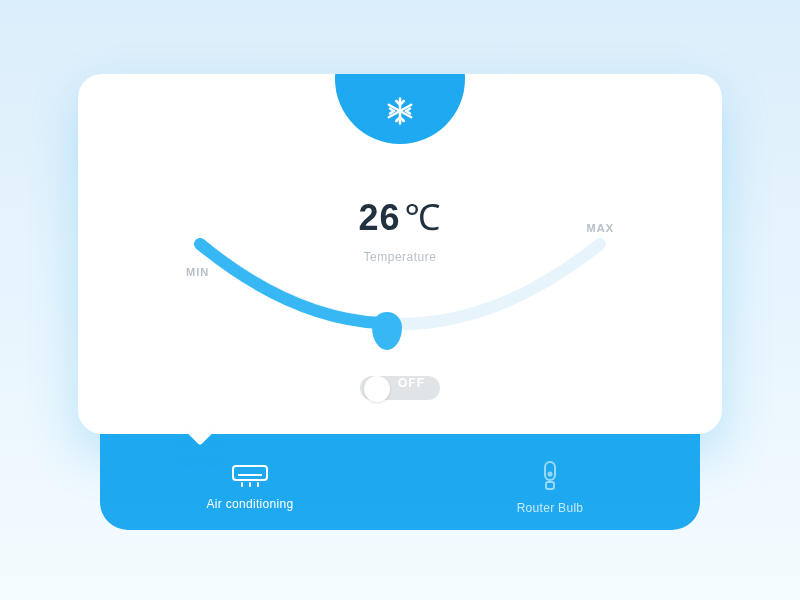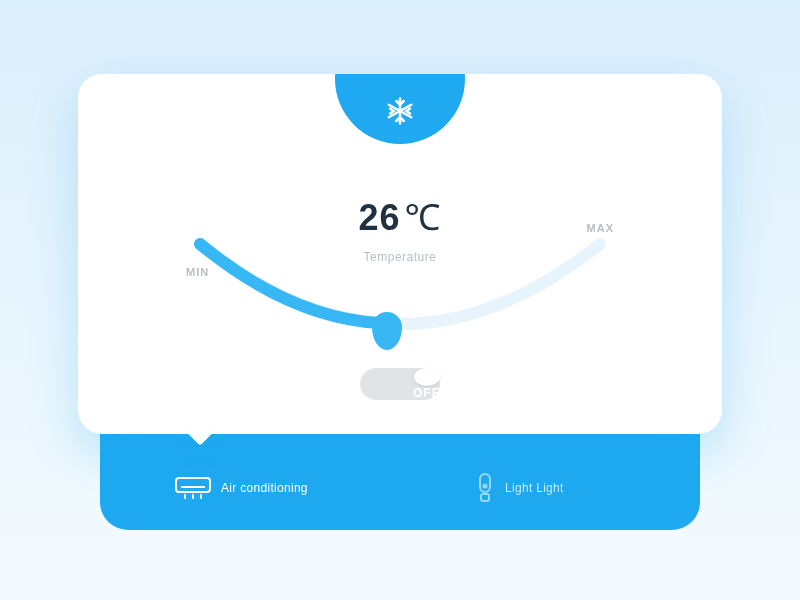--- a/index.html
+++ b/index.html
@@ -103,27 +103,26 @@
     border-radius: 50%;
     background: #37b8f4;
   }
 
   .toggle {
     position: absolute;
     left: 50%;
     bottom: 34px;
     transform: translateX(-50%);
     width: 80px;
-    height: 32px;
+    height: 24px;
     background: #e1e4e7;
     border-radius: 20px;
     display: flex;
-    align-items: flex-end;
+    align-items: flex-start;
     cursor: pointer;
-    flex-direction: column;
   }
   .toggle .knob {
     width: 26px; height: 26px;
     border-radius: 50%;
     background: #ffffff;
     margin-left: 4px;
     box-shadow: 0 1px 3px rgba(0,0,0,0.12);
   }
   .toggle .state {
     margin-left: 8px;
@@ -149,21 +148,21 @@
     left: 100px;
     top: 446px;
     width: 600px;
     height: 84px;
     display: flex;
     justify-content: space-around;
     align-items: center;
   }
   .tab {
     display: flex;
-    flex-direction: row;
+    flex-direction: column;
     align-items: center;
     gap: 10px;
     cursor: pointer;
     width: 150px;
   }
   .tab .lbl {
     font-size: 12px;
     color: #ffffff;
     letter-spacing: 0.3px;
   }
@@ -233,17 +232,17 @@
   </div>
 
   <div class="tab inactive">
     <span class="ico">
       <svg width="20" height="30" viewBox="0 0 20 30">
         <rect x="5" y="1" width="10" height="18" rx="5" fill="none" stroke="#ffffff" stroke-width="2"></rect>
         <circle cx="10" cy="13" r="2.5" fill="#ffffff"></circle>
         <rect x="6" y="21" width="8" height="7" rx="2" fill="none" stroke="#ffffff" stroke-width="2"></rect>
       </svg>
     </span>
-    <span class="lbl">Light Light</span>
+    <span class="lbl">Router Bulb</span>
   </div>
 
 
 </div>
 
 </body></html>

